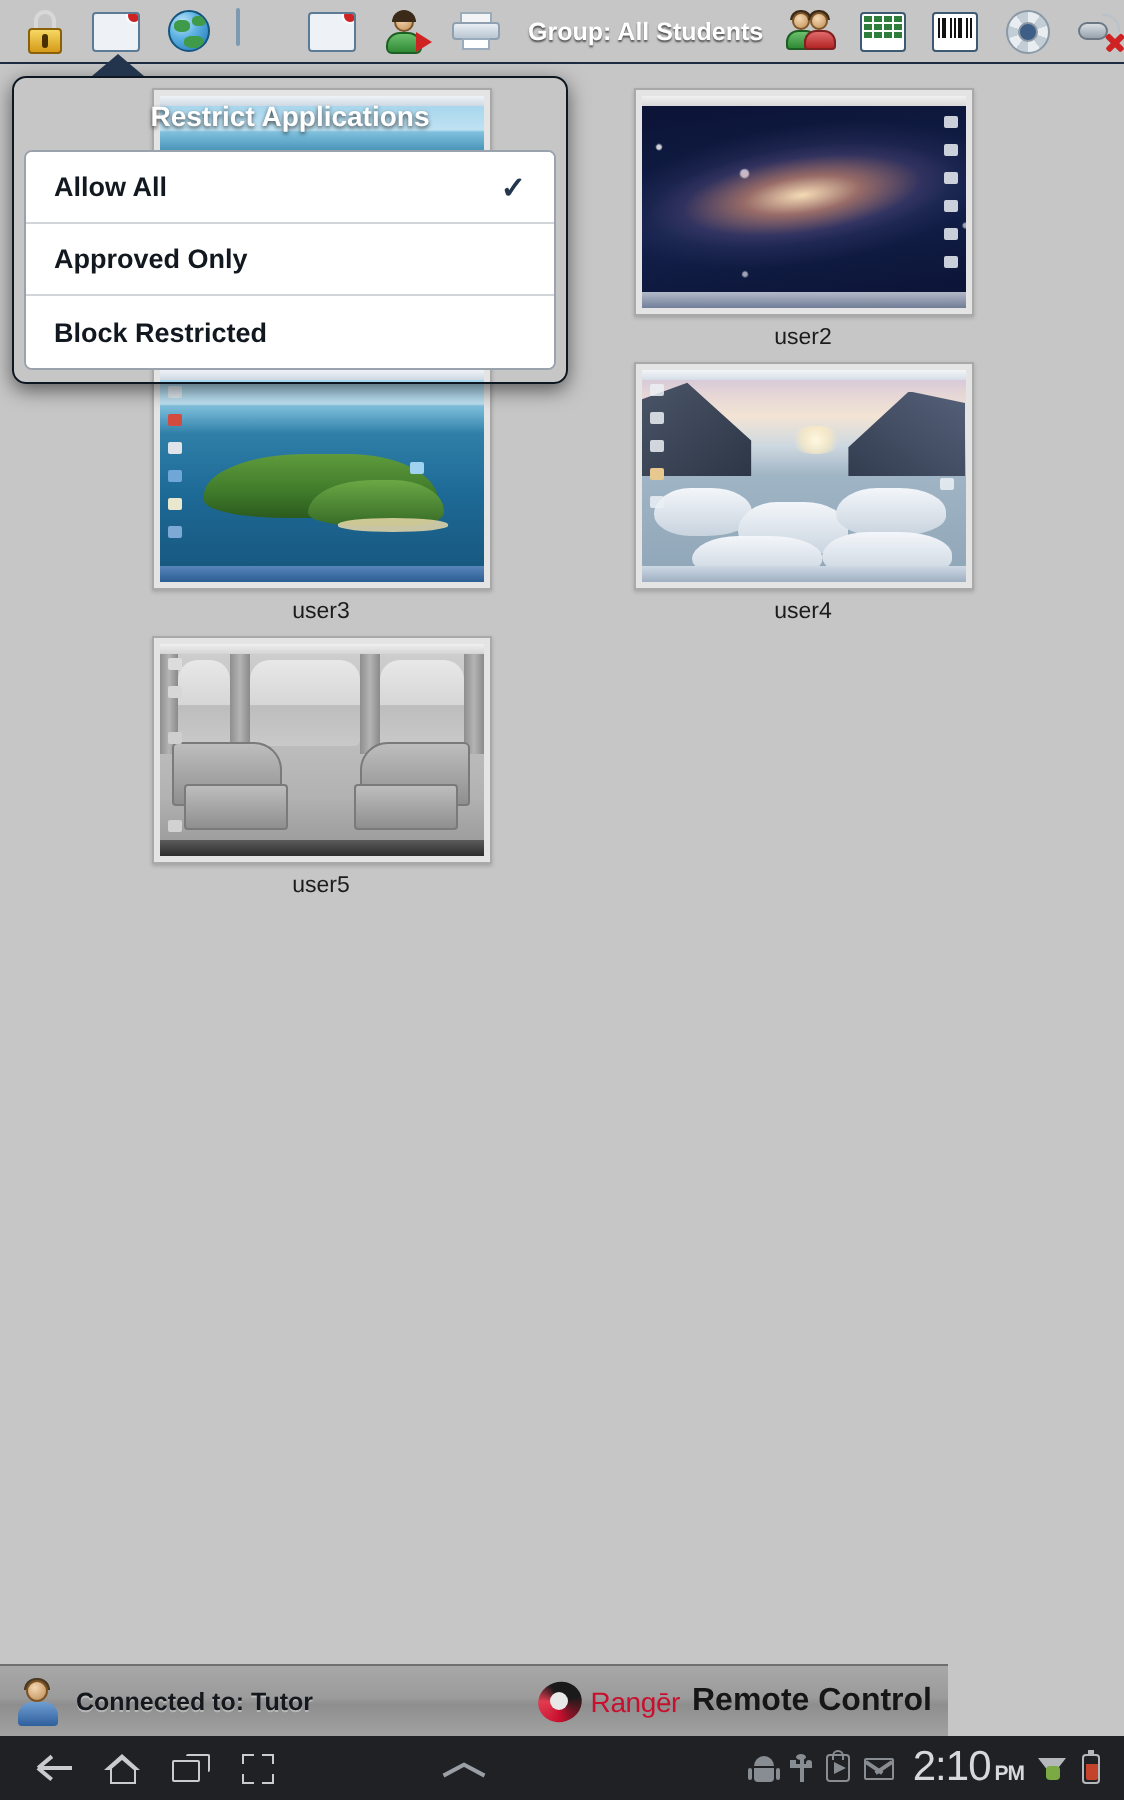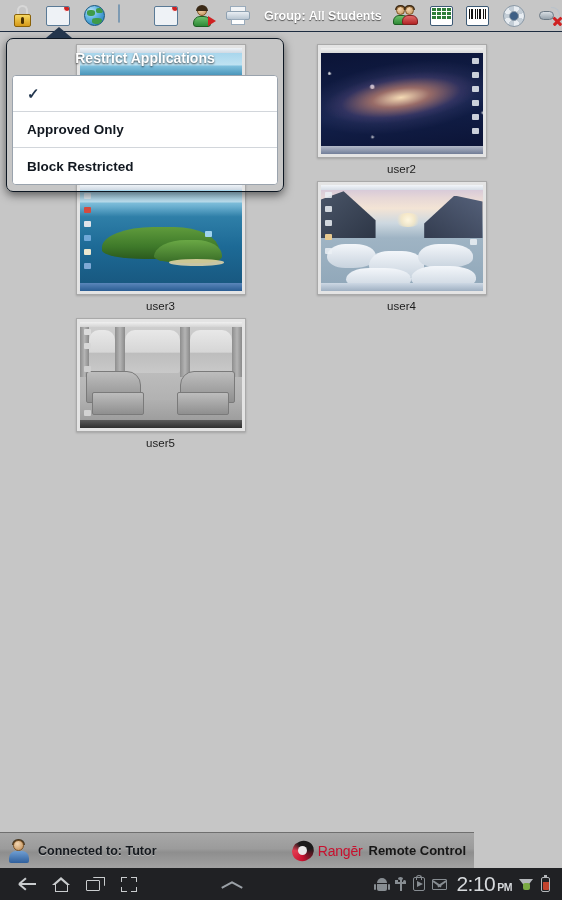--- a/index.html
+++ b/index.html
@@ -249,21 +249,21 @@
   .sb-text { font-size:12.5px; font-weight:bold; color:#14181d; text-shadow:0 1px 0 rgba(255,255,255,.35); }
   .sb-right { margin-left:auto; display:flex; align-items:center; gap:2px; }
   .ranger-logo { width:22px; height:20px; position:relative; margin-right:2px; }
   .ranger-logo .sw {
     position:absolute; inset:0; border-radius:50%;
     background: conic-gradient(from 200deg,#c8102e 0deg,#e23b50 90deg,#1a1a1a 150deg,#1a1a1a 250deg,#c8102e 360deg);
     transform: rotate(-18deg);
   }
   .ranger-logo .in { position:absolute; left:6px; top:5px; width:9px; height:9px; border-radius:50%; background:#e8e8e8; }
   .brand-r { font-size:14px; font-weight:normal; color:#c8102e; letter-spacing:-.2px; }
-  .brand-rc { font-size:13px; font-weight:bold; color:#161616; margin-left:4px; }
+  .brand-rc { font-size:16px; font-weight:bold; color:#161616; margin-left:4px; }
 
   
   .navbar {
     position:absolute; left:0; bottom:0; width:562px; height:32px;
     background:#202124; display:flex; align-items:center; padding:0 10px;justify-content:space-between;
   }
   .nav-ic { width:34px; height:32px; display:flex; align-items:center; justify-content:center; position:relative; flex:none; }
   .nv-back { width:17px; height:14px; position:relative; }
   .nv-back .sh { position:absolute; left:0; top:6px; width:17px; height:1.8px; background:#c9ccce; }
   .nv-back .a1,.nv-back .a2 { position:absolute; left:0; top:6px; width:9px; height:1.8px; background:#c9ccce; transform-origin:left center; }
@@ -562,20 +562,21 @@
     <div></div>
   </div>
 
   <div class="menu-wrap">
     <div class="menu-arrow"></div>
     <div class="menu">
       <div class="menu-title">Restrict Applications</div>
       <div class="menu-list">
 
         <div class="menu-item">
+          <span class="lbl">Allow All</span>
           <span class="check">✓</span>
         </div>
 
         <div class="menu-item">
           <span class="lbl">Approved Only</span>
           <span class="check"></span>
         </div>
 
         <div class="menu-item">
           <span class="lbl">Block Restricted</span>

